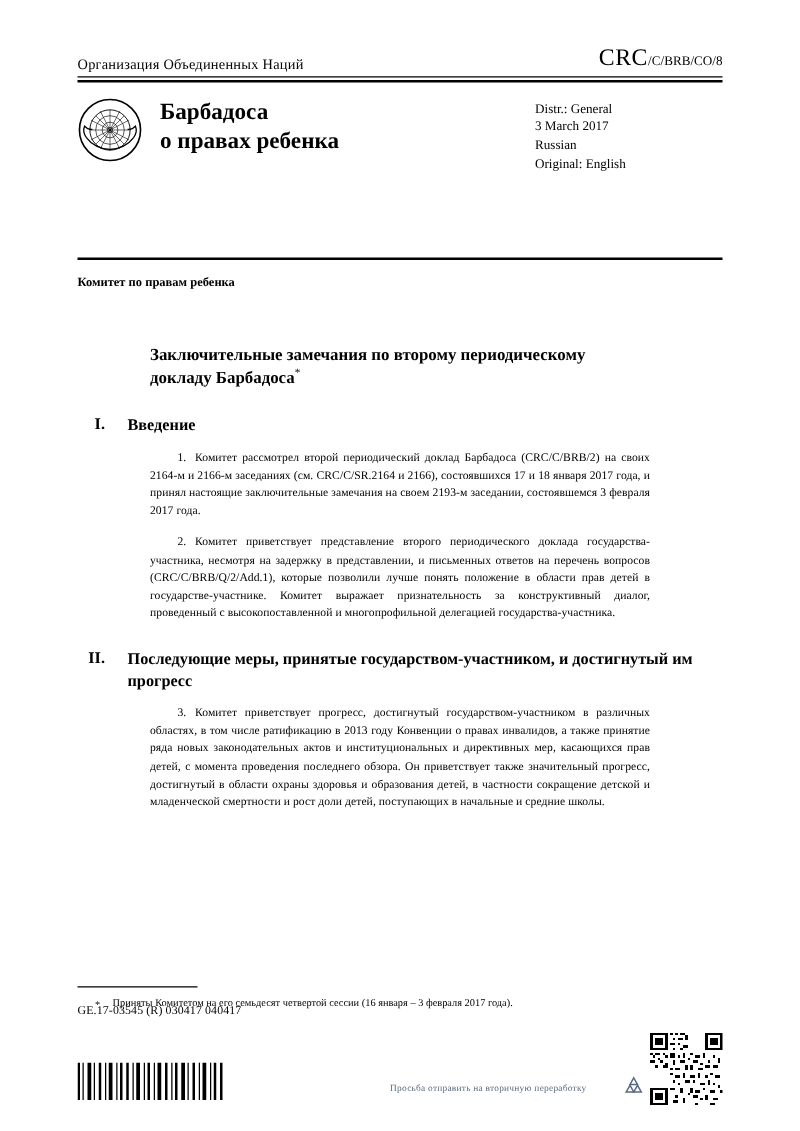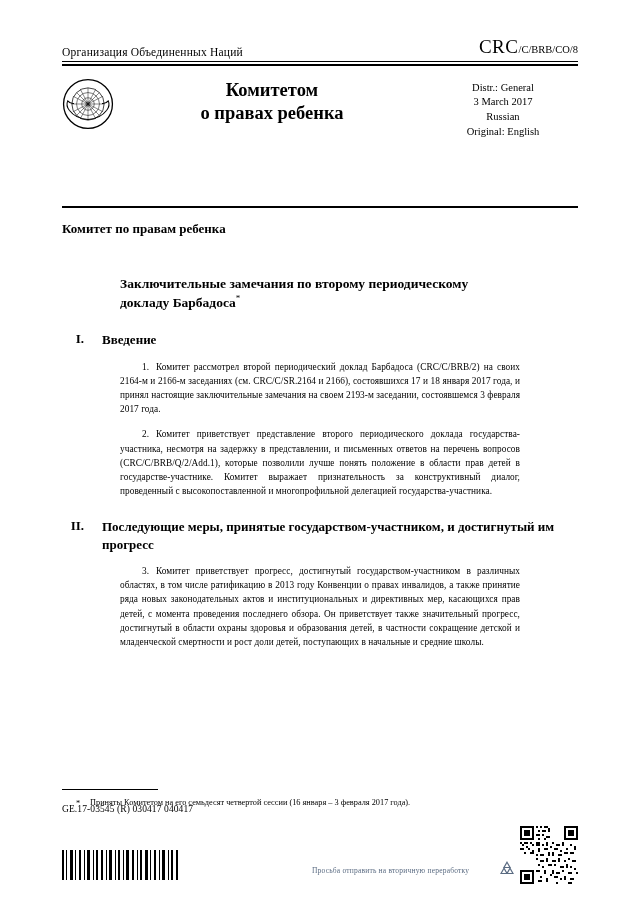--- a/index.html
+++ b/index.html
@@ -19,21 +19,20 @@
     background: #ffffff;
     overflow: hidden;
   }
 
   
   .header {
     position: absolute;
     left: 62px;
     top: 36px;
     width: 516px;
-    text-align: center;
   }
   .header-top {
     display: flex;
     align-items: flex-end;
     justify-content: space-between;
     padding-bottom: 3px;
   }
   .org-name {
     font-size: 11.5px;
     letter-spacing: 0.2px;
@@ -102,21 +101,21 @@
     top: 206px;
     width: 516px;
     border-top: 2px solid #000;
   }
 
   
   .committee {
     position: absolute;
     left: 62px;
     top: 221px;
-    font-size: 13px;
+    font-size: 10px;
     font-weight: bold;
   }
 
   .content {
     position: absolute;
     left: 62px;
     top: 248px;
     width: 516px;
     margin-top: 27px;
   }
@@ -269,21 +268,21 @@
             <line x1="65" y1="21" x2="35" y2="79"></line>
             <line x1="21" y1="35" x2="79" y2="65"></line>
             <line x1="21" y1="65" x2="79" y2="35"></line>
           </g>
           <path d="M14 62 q-7 -9 -3 -18 q5 6 12 5" fill="none" stroke="#000" stroke-width="2"></path>
           <path d="M86 62 q7 -9 3 -18 q-5 6 -12 5" fill="none" stroke="#000" stroke-width="2"></path>
           <path d="M14 62 q12 16 36 18 q24 -2 36 -18" fill="none" stroke="#000" stroke-width="2"></path>
         </svg>
       </div>
       <div class="conv-title">
-        <div class="l1">Комитетом</div>
+        <div class="l1">Барбадоса</div>
         <div class="l2">о правах ребенка</div>
       </div>
       <div class="distr">
         <div>Distr.: General</div>
         <div>3 March 2017</div>
         <div>Russian</div>
         <div>Original: English</div>
       </div>
     </div>
   </div>

